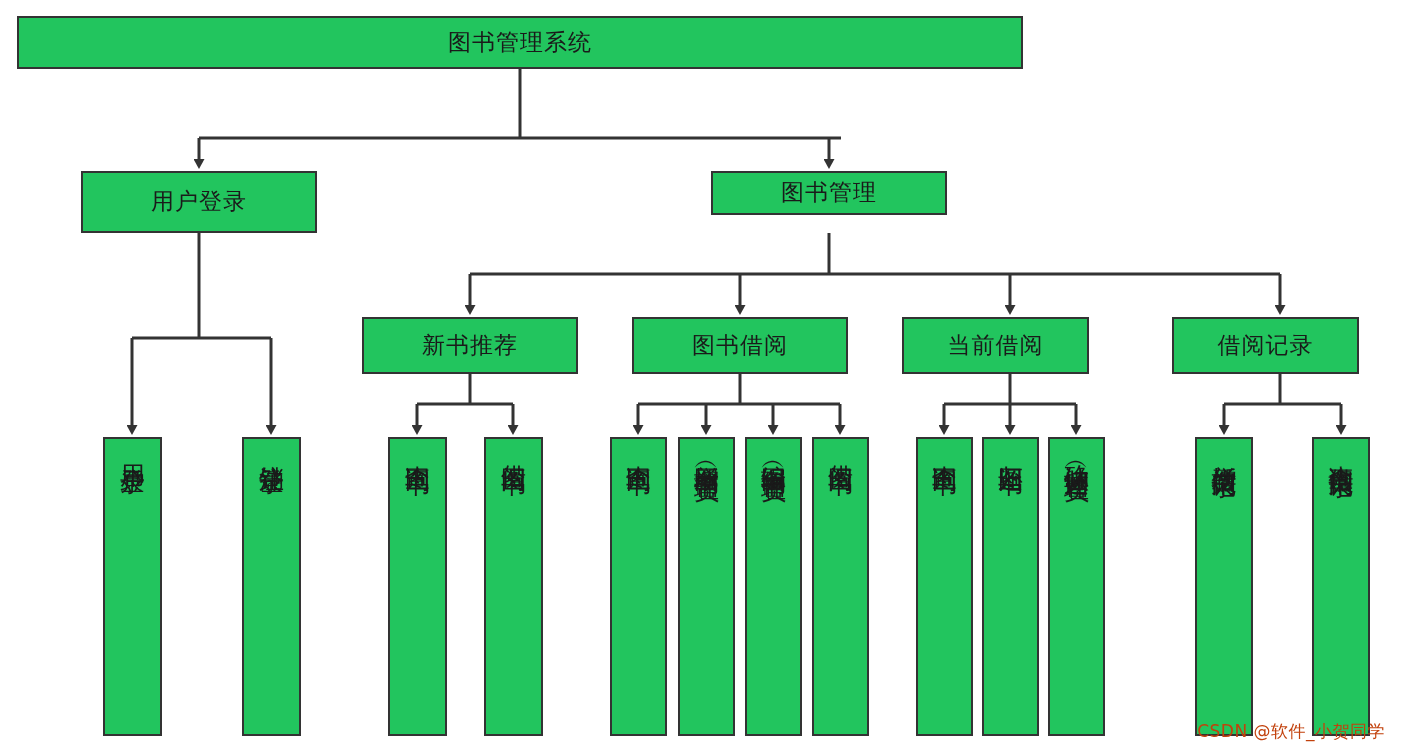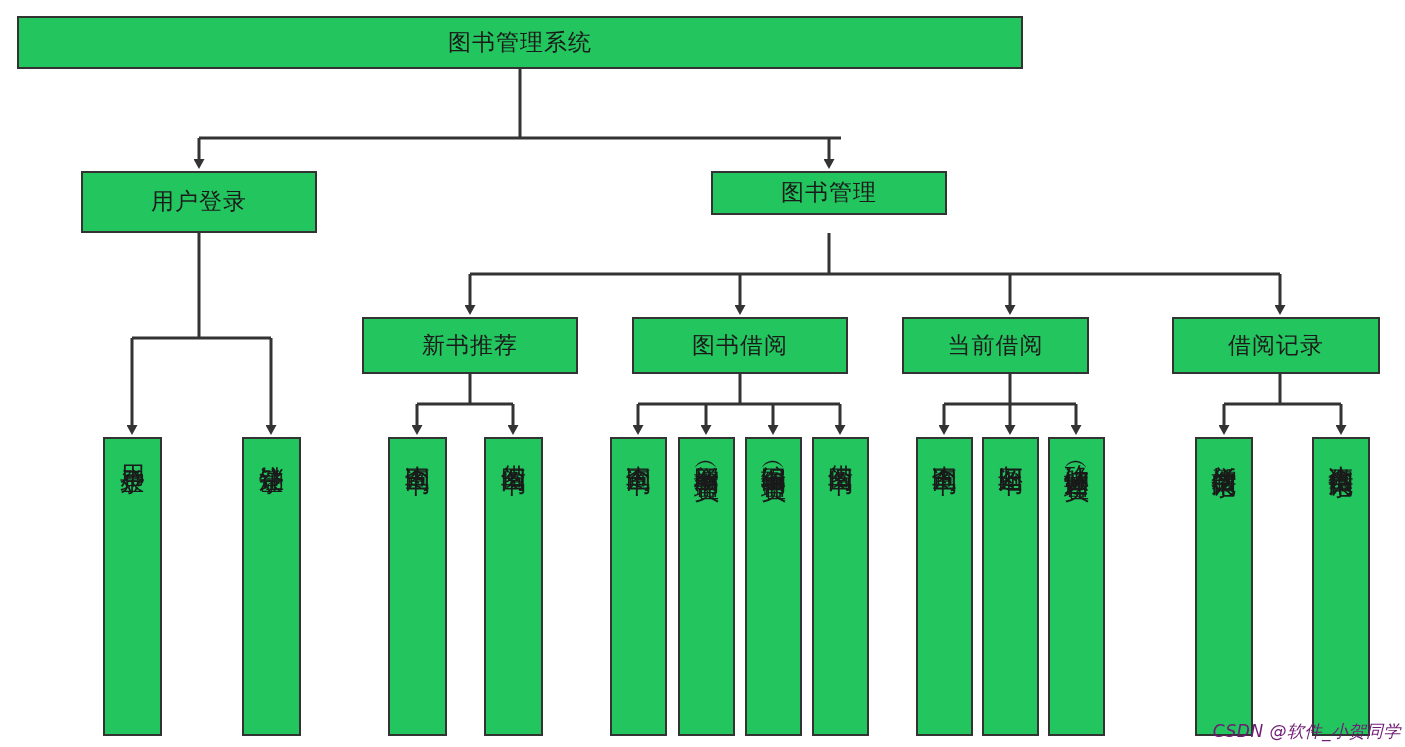--- a/index.html
+++ b/index.html
@@ -53,27 +53,26 @@
     writing-mode: vertical-rl;
     text-orientation: upright;
     font-size: 25px;
     line-height: 1.08;
     letter-spacing: 2px;
     text-align: center;
     white-space: nowrap;
   }
   .watermark {
     position: absolute;
-    right: 4px;
+    right: 20px;
     bottom: 4px;
     font-size: 17px;
-    color: #701a75;
+    color: #c2410c;
     letter-spacing: 0.5px;
     white-space: nowrap;
-    font-style: italic;
   }
 </style>
 </head>
 <body>
 
 <div id="canvas">
 
   <svg id="edges" viewBox="0 0 1405 747" xmlns="http://www.w3.org/2000/svg">
     <defs>
       <marker id="arrow" markerWidth="10" markerHeight="11" refX="1" refY="5.5" orient="auto" markerUnits="userSpaceOnUse">
@@ -139,21 +138,21 @@
 
   <div class="node node-h" style="left:362px; top:317px; width:216px; height:57px;">
     <span>新书推荐</span>
   </div>
   <div class="node node-h" style="left:632px; top:317px; width:216px; height:57px;">
     <span>图书借阅</span>
   </div>
   <div class="node node-h" style="left:902px; top:317px; width:187px; height:57px;">
     <span>当前借阅</span>
   </div>
-  <div class="node node-h" style="left:1172px; top:317px; width:208px; height:57px;">
+  <div class="node node-h" style="left:1172px; top:317px; width:187px; height:57px;">
     <span>借阅记录</span>
   </div>
 
   <div class="node node-v" style="left:103px; top:437px; width:59px; height:299px;">
     <span class="vtext">用户登录</span>
   </div>
   <div class="node node-v" style="left:242px; top:437px; width:59px; height:299px;">
     <span class="vtext">注销登录</span>
   </div>
   <div class="node node-v" style="left:388px; top:437px; width:59px; height:299px;">

